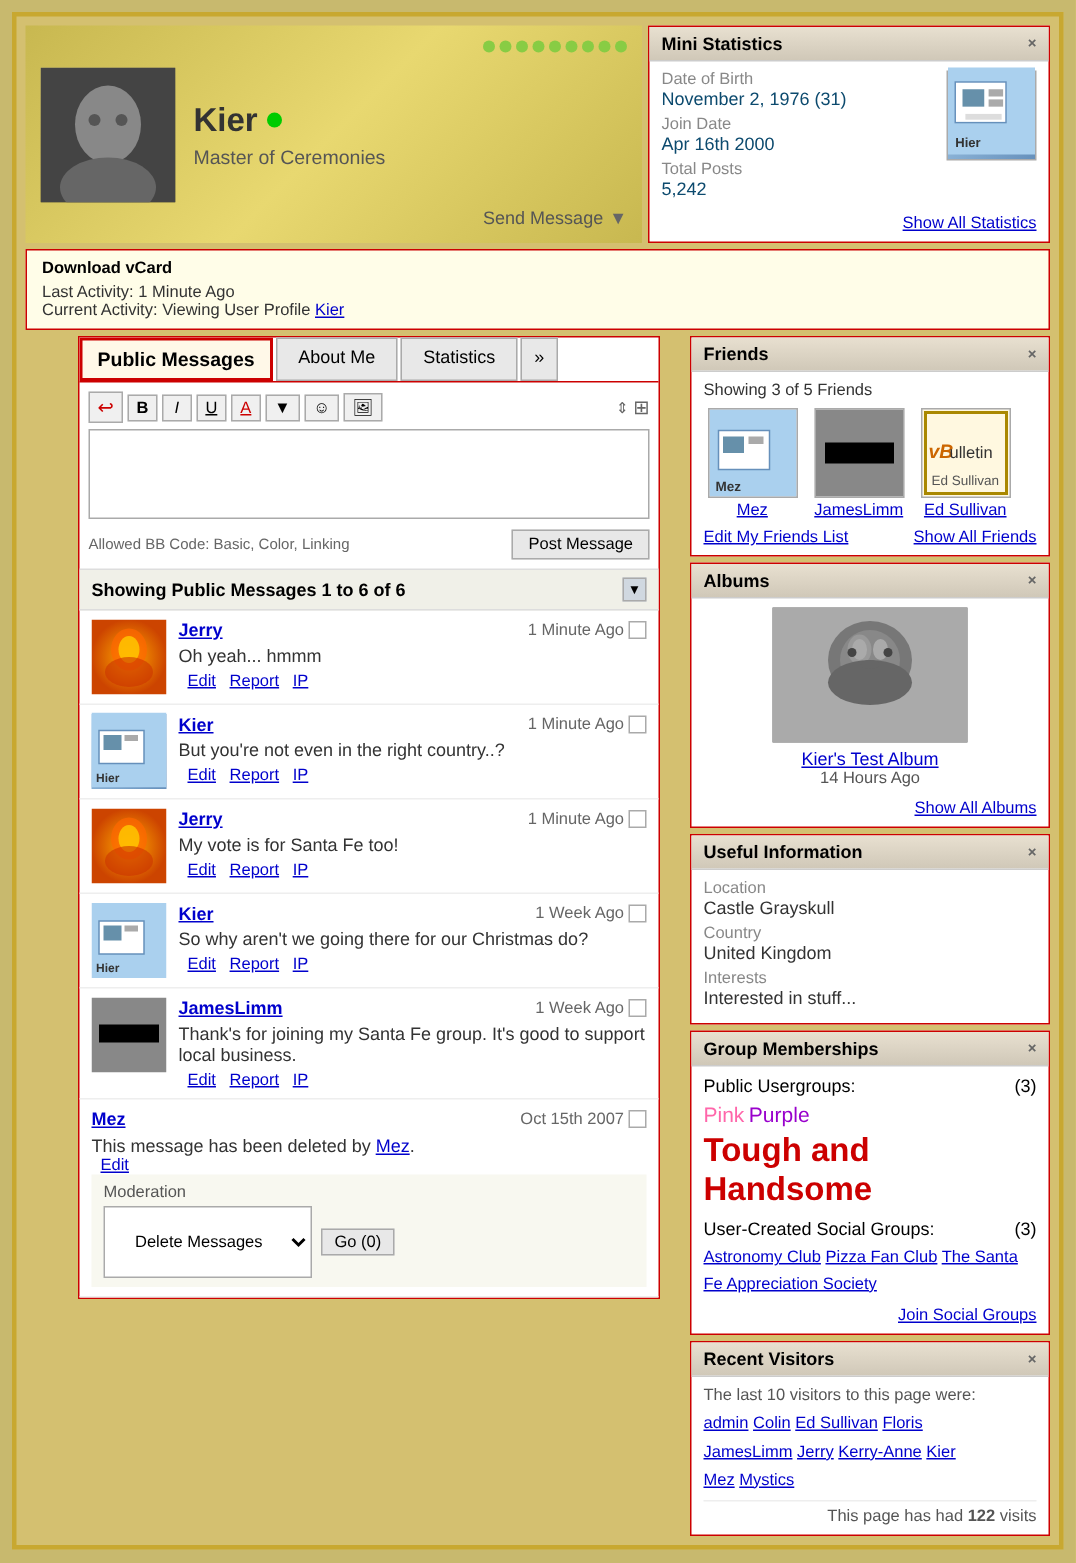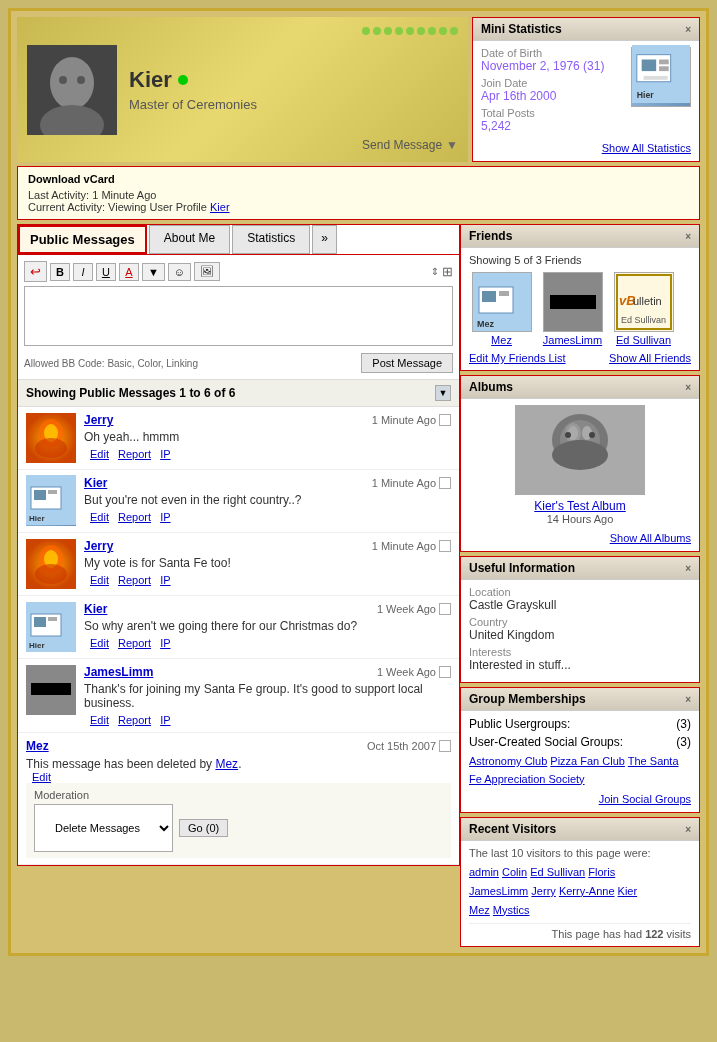--- a/index.html
+++ b/index.html
@@ -91,21 +91,21 @@
       display: flex;
       gap: 3px;
     }
     .dot {
       width: 8px;
       height: 8px;
       background: #88cc44;
       border-radius: 50%;
     }
     .mini-stats-panel {
-      width: 228px;
+      width: 268px;
       background: #fff;
       border: 1px solid #cc0000;
     }
     .panel-header {
       background: linear-gradient(180deg, #e8e0d0 0%, #d0c8b8 100%);
       padding: 4px 8px;
       font-weight: bold;
       font-size: 12px;
       border-bottom: 1px solid #ccc;
       display: flex;
@@ -119,21 +119,21 @@
     }
     .panel-content {
       padding: 6px 8px;
     }
     .stat-label {
       color: #888;
       font-size: 11px;
     }
     .stat-value {
       font-size: 12px;
-      color: #8b5cf6;
+      color: #0c4a6e;
       margin-bottom: 4px;
     }
     .mini-stats-inner {
       display: flex;
       justify-content: space-between;
     }
     .mini-stats-img {
       width: 60px;
       height: 60px;
       background: linear-gradient(135deg, #aad0ee 0%, #6690bb 100%);
@@ -166,21 +166,22 @@
     .activity-line {
       font-size: 11px;
       color: #333;
     }
     .activity-link {
       color: #0000cc;
       text-decoration: underline;
     }
     .content-row {
       display: flex;
-      gap: 0;
+      gap: 20px;
+      margin-left: 35px;
     }
     .left-col {
       flex: 1;
     }
     .right-col {
       width: 240px;
       display: flex;
       flex-direction: column;
       gap: 4px;
     }
@@ -825,21 +826,21 @@
       </div>
 
       <div class="right-col">
 
         <div class="panel friends-panel">
           <div class="panel-header">
             <span>Friends</span>
             <span class="panel-header-x">×</span>
           </div>
           <div class="panel-content">
-            <div class="friends-showing">Showing 5 of 3 Friends</div>
+            <div class="friends-showing">Showing 3 of 5 Friends</div>
             <div class="friends-grid">
 
               <div class="friend-item">
                 <div class="friend-avatar">
                   <svg width="58" height="58" viewBox="0 0 58 58">
                     <rect width="58" height="58" fill="#aad0ee"></rect>
                     <rect x="6" y="14" width="34" height="26" fill="#fff" stroke="#6690bb" stroke-width="1"></rect>
                     <rect x="9" y="18" width="14" height="11" fill="#6690aa"></rect>
                     <rect x="26" y="18" width="10" height="5" fill="#aaa"></rect>
                     <text x="4" y="54" font-size="9" fill="#333" font-weight="bold">Mez</text>
@@ -923,20 +924,25 @@
 
         <div class="panel group-memberships">
           <div class="panel-header">
             <span>Group Memberships</span>
             <span class="panel-header-x">×</span>
           </div>
           <div class="panel-content">
             <div class="groups-row">
               <span>Public Usergroups:</span>
               <span>(3)</span>
+            </div>
+            <div class="public-groups">
+              <span class="group-pink">Pink</span>
+              <span class="group-purple">Purple</span>
+              <span class="group-tough">Tough and Handsome</span>
             </div>
             <div class="groups-row">
               <span>User-Created Social Groups:</span>
               <span>(3)</span>
             </div>
             <div class="user-groups-list">
               <span class="group-link">Astronomy Club</span>
               <span> </span>
               <span class="group-link">Pizza Fan Club</span>
               <span> </span>

